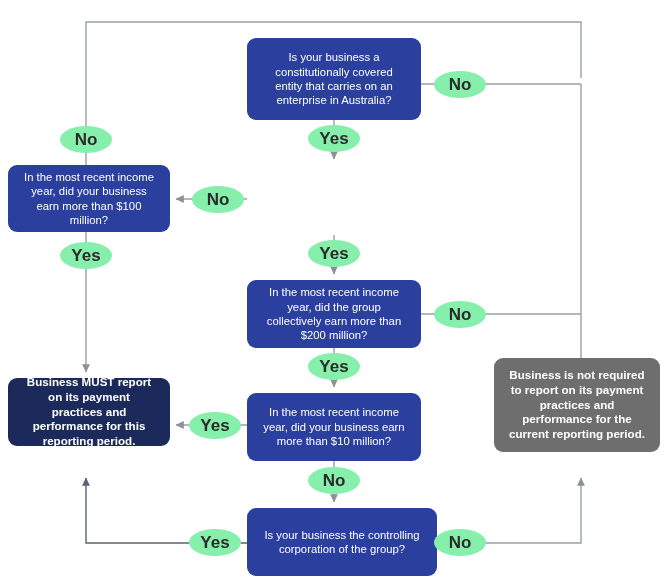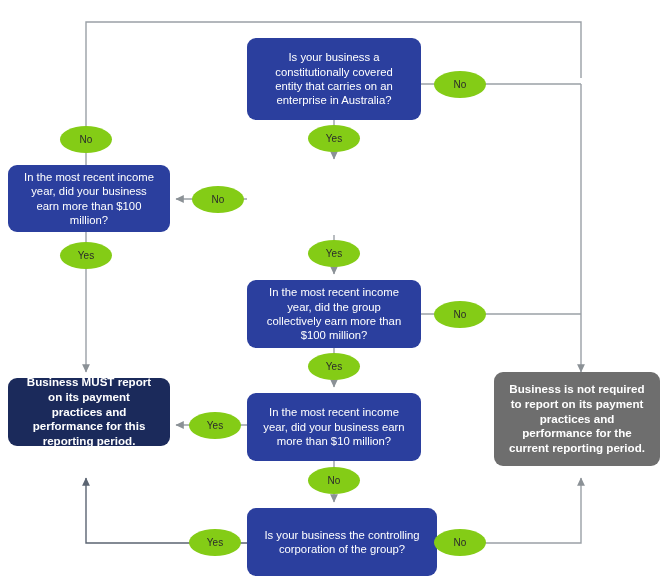--- a/index.html
+++ b/index.html
@@ -10,24 +10,24 @@
 
   .node{position:absolute;box-sizing:border-box;border-radius:9px;
         display:flex;align-items:center;justify-content:center;
         text-align:center;color:#ffffff;line-height:1.28;
         padding:6px 15px;}
   .q{background:#2b3f9e;font-size:11.3px;font-weight:400;}
   .res{font-size:11.6px;font-weight:bold;}
   .res-must{background:#1b2a5b;}
   .res-not{background:#6e6e6e;}
 
-  .elabel{position:absolute;background:#84cc16;border-radius:50%;
+  .elabel{position:absolute;background:#86efac;border-radius:50%;
           display:flex;align-items:center;justify-content:center;
-          color:#2b2b2b;font-size:10px;width:52px;height:27px;
-          box-sizing:border-box;}
+          color:#2b2b2b;font-size:17px;width:52px;height:27px;
+          box-sizing:border-box;font-weight:bold;}
 </style>
 </head>
 <body>
 
 <div id="canvas">
 
   <svg class="wires" viewBox="0 0 670 579" xmlns="http://www.w3.org/2000/svg">
     <defs>
       <marker id="arrGrey" markerWidth="8" markerHeight="8" refX="5.6" refY="3" orient="auto" markerUnits="strokeWidth">
         <path d="M0,0.2 L6,3 L0,5.8 z" fill="#8b9196"></path>
@@ -67,29 +67,29 @@
 
       <path d="M247,543 L86,543 L86,478" marker-end="url(#arrDark)"></path>
     </g>
   </svg>
 
   <div class="node q" style="left:247px;top:38px;width:174px;height:82px;">Is your business a constitutionally covered entity that carries on an enterprise in Australia?</div>
 
 
   <div class="node q" style="left:8px;top:165px;width:162px;height:67px;">In the most recent income year, did your business earn more than $100 million?</div>
 
-  <div class="node q" style="left:247px;top:280px;width:174px;height:68px;">In the most recent income year, did the group collectively earn more than $100 million?</div>
+  <div class="node q" style="left:247px;top:280px;width:174px;height:68px;">In the most recent income year, did the group collectively earn more than $200 million?</div>
 
   <div class="node q" style="left:247px;top:393px;width:174px;height:68px;">In the most recent income year, did your business earn more than $10 million?</div>
 
   <div class="node q" style="left:247px;top:508px;width:190px;height:68px;">Is your business the controlling corporation of the group?</div>
 
   <div class="node res res-must" style="left:8px;top:378px;width:162px;height:68px;">Business MUST report on its payment practices and performance for this reporting period.</div>
 
-  <div class="node res res-not" style="left:494px;top:372px;width:166px;height:94px;">Business is not required to report on its payment practices and performance for the current reporting period.</div>
+  <div class="node res res-not" style="left:494px;top:358px;width:166px;height:94px;">Business is not required to report on its payment practices and performance for the current reporting period.</div>
 
   <div class="elabel" style="left:434px;top:71px;">No</div>
 
   <div class="elabel" style="left:308px;top:125px;">Yes</div>
 
   <div class="elabel" style="left:192px;top:186px;">No</div>
 
   <div class="elabel" style="left:60px;top:126px;">No</div>
 
   <div class="elabel" style="left:60px;top:242px;">Yes</div>

